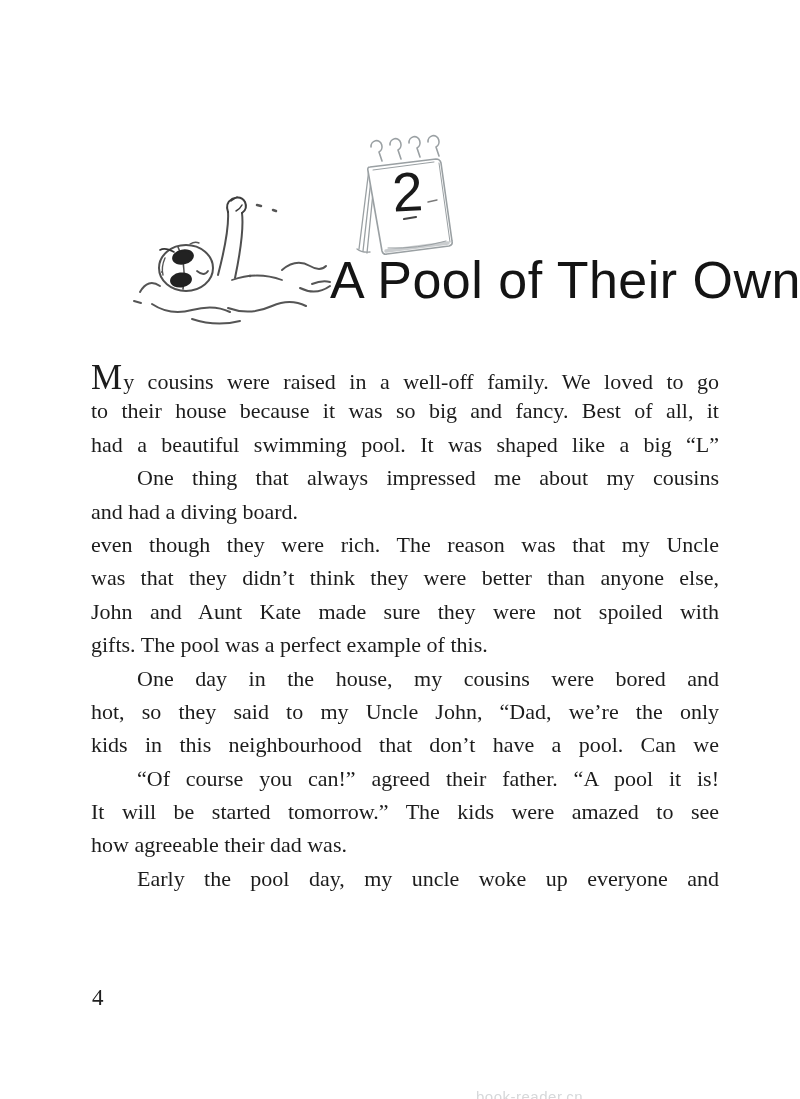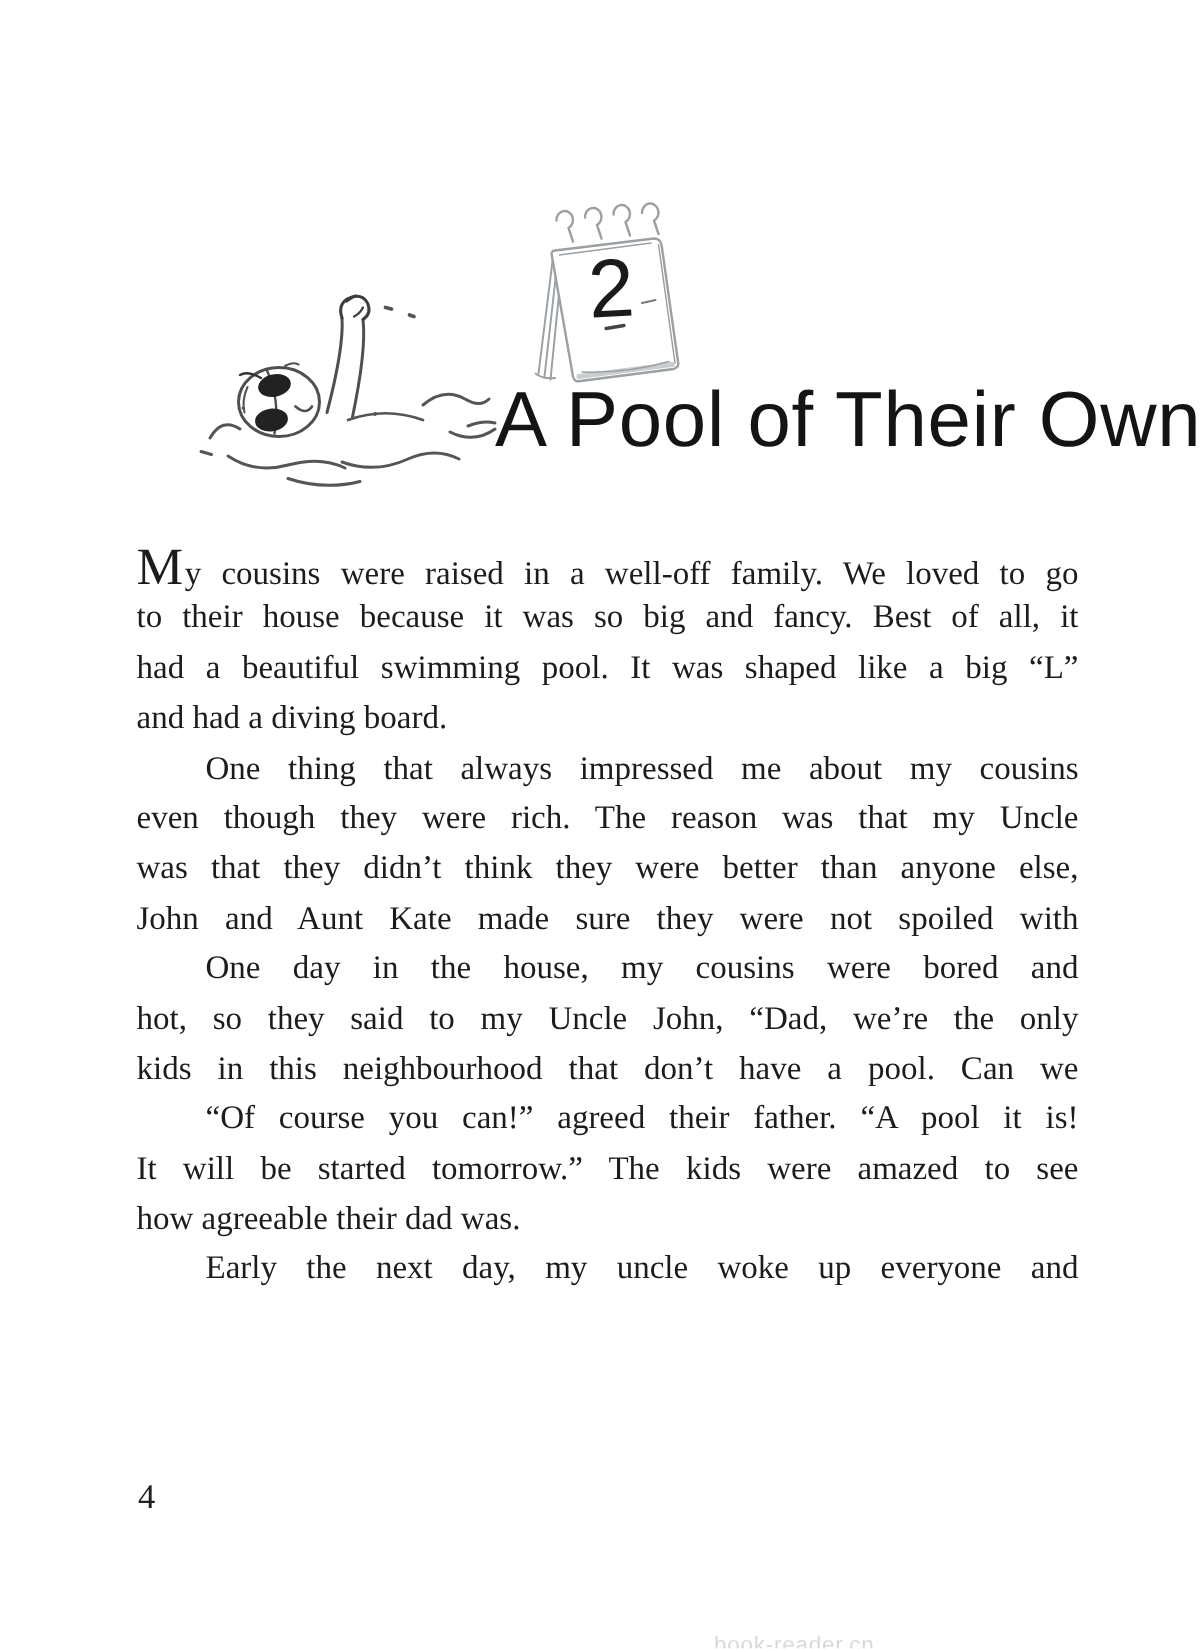--- a/index.html
+++ b/index.html
@@ -110,30 +110,31 @@
 
     <path d="M55,88 l12,-2" stroke="#444444" stroke-width="2.2"></path>
   </svg>
 
   <div class="chapter-title">A Pool of Their Own</div>
 
   <div class="body-text">
     <div class="line"><span class="dropcap">M</span><span>y cousins were raised in a well-off family. We loved to go</span></div>
     <div class="line">to their house because it was so big and fancy. Best of all, it</div>
     <div class="line">had a beautiful swimming pool. It was shaped like a big “L”</div>
+    <div class="line indent">One thing that always impressed me about my cousins</div>
     <div class="line p-end">and had a diving board.</div>
-    <div class="line indent">One thing that always impressed me about my cousins</div>
     <div class="line">even though they were rich. The reason was that my Uncle</div>
     <div class="line">was that they didn’t think they were better than anyone else,</div>
     <div class="line">John and Aunt Kate made sure they were not spoiled with</div>
+    <div class="line p-end">gifts. The pool was a perfect example of this.</div>
     <div class="line indent">One day in the house, my cousins were bored and</div>
     <div class="line">hot, so they said to my Uncle John, “Dad, we’re the only</div>
     <div class="line">kids in this neighbourhood that don’t have a pool. Can we</div>
     <div class="line indent">“Of course you can!” agreed their father. “A pool it is!</div>
     <div class="line">It will be started tomorrow.” The kids were amazed to see</div>
     <div class="line p-end">how agreeable their dad was.</div>
-    <div class="line indent">Early the next day, my uncle woke up everyone and</div>
+    <div class="line indent">Early the pool day, my uncle woke up everyone and</div>
   </div>
 
   <div class="page-number">4</div>
   <div class="watermark">book-reader.cn</div>
 
 </div>
 
 </body></html>

